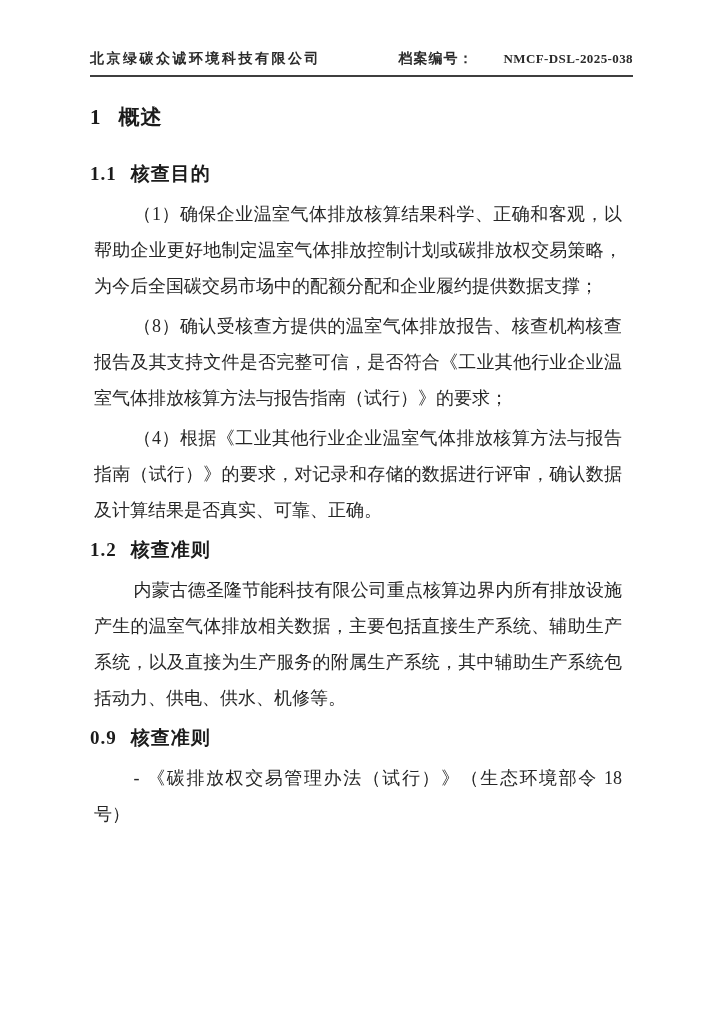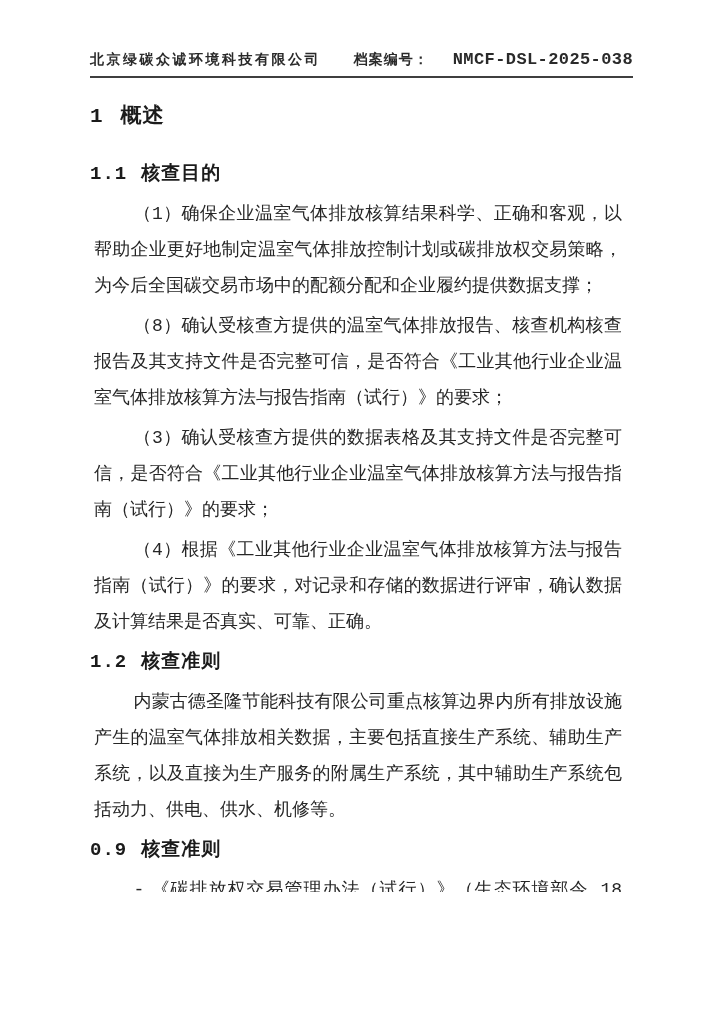--- a/index.html
+++ b/index.html
@@ -6,21 +6,21 @@
     margin: 0;
     padding: 0;
     background: #ffffff;
   }
   .page {
     position: relative;
     width: 723px;
     height: 892px;
     background: #ffffff;
     overflow: hidden;
-    font-family: Liberation Mono, monospace;
+    font-family: Liberation Serif, serif;
     color: #262626;
   }
   
   .header {
     position: absolute;
     left: 90px;
     top: 50px;
     width: 543px;
     display: flex;
     justify-content: space-between;
@@ -34,23 +34,23 @@
     font-size: 14px;
     letter-spacing: 2.5px;
     white-space: nowrap;
   }
   .header .fileno {
     font-size: 14px;
     letter-spacing: 1px;
     white-space: nowrap;
   }
   .header .fileno .fileval {
-    font-size: 17px;
+    font-size: 13px;
     letter-spacing: 0.4px;
-    margin-left: 24px;
+    margin-left: 30px;
   }
   
   .content {
     position: absolute;
     left: 90px;
     top: 92px;
     width: 536px;
   }
   h1, h2 {
     font-weight: bold;
@@ -110,21 +110,20 @@
     <h1>
       <span class="num">1</span><span>概述</span>
     </h1>
 
     <h2 class="after-h1">
       <span class="num">1.1</span><span>核查目的</span>
     </h2>
 
     <p class="body-p">（1）确保企业温室气体排放核算结果科学、正确和客观，以帮助企业更好地制定温室气体排放控制计划或碳排放权交易策略，为今后全国碳交易市场中的配额分配和企业履约提供数据支撑；</p>
     <p class="body-p">（8）确认受核查方提供的温室气体排放报告、核查机构核查报告及其支持文件是否完整可信，是否符合《工业其他行业企业温室气体排放核算方法与报告指南（试行）》的要求；</p>
-    <p class="body-p">（3）确认受核查方提供的数据表格及其支持文件是否完整可信，是否符合《工业其他行业企业温室气体排放核算方法与报告指南（试行）》的要求；</p>
     <p class="body-p">（4）根据《工业其他行业企业温室气体排放核算方法与报告指南（试行）》的要求，对记录和存储的数据进行评审，确认数据及计算结果是否真实、可靠、正确。</p>
 
     <h2>
       <span class="num">1.2</span><span>核查准则</span>
     </h2>
 
     <p class="body-p">内蒙古德圣隆节能科技有限公司重点核算边界内所有排放设施产生的温室气体排放相关数据，主要包括直接生产系统、辅助生产系统，以及直接为生产服务的附属生产系统，其中辅助生产系统包括动力、供电、供水、机修等。</p>
 
     <h2>
       <span class="num">0.9</span><span>核查准则</span>

